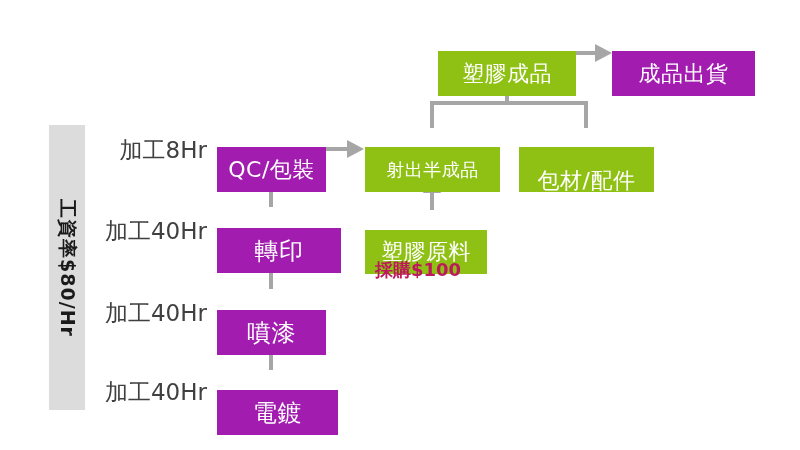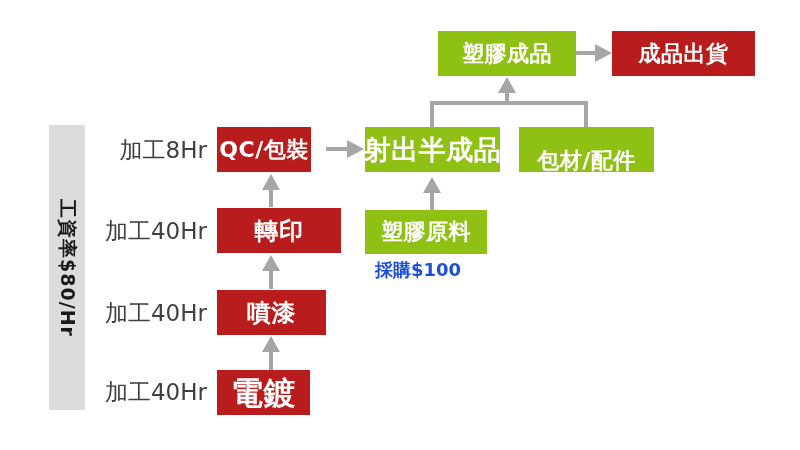--- a/index.html
+++ b/index.html
@@ -17,28 +17,29 @@
     height: 450px;
     background: #ffffff;
     overflow: hidden;
   }
   .node {
     position: absolute;
     display: flex;
     align-items: center;
     justify-content: center;
     color: #ffffff;
-    font-weight: 700;
+    font-weight: 400;
     letter-spacing: 0.5px;
     line-height: 1;
     box-sizing: border-box;
     text-align: center;
     white-space: nowrap;
+    margin-top: 20px;
   }
-  .node.blue  { background: #b91c1c; }
+  .node.blue  { background: #a21caf; }
   .node.green { background: #8fc114; }
 
   .rate-band {
     position: absolute;
     background: #dcdcdc;
     display: flex;
     align-items: center;
     justify-content: center;
   }
   .rate-band .vtext {
@@ -57,21 +58,21 @@
     font-weight: 400;
     font-size: 23px;
     white-space: nowrap;
     display: flex;
     align-items: center;
     justify-content: flex-end;
   }
 
   .sub-label {
     position: absolute;
-    color: #1d4ed8;
+    color: #be185d;
     font-weight: 700;
     font-size: 18px;
     white-space: nowrap;
   }
 
   svg.links {
     position: absolute;
     left: 0;
     top: 0;
     width: 800px;
@@ -129,34 +130,34 @@
 
   <div class="rate-band" style="left:49px; top:125px; width:36px; height:285px;">
     <span class="vtext">工資率$80/Hr</span>
   </div>
 
   <div class="side-label" style="left:95px; top:134px; width:112px; height:32px;">加工8Hr</div>
   <div class="side-label" style="left:95px; top:215px; width:112px; height:32px;">加工40Hr</div>
   <div class="side-label" style="left:95px; top:297px; width:112px; height:32px;">加工40Hr</div>
   <div class="side-label" style="left:95px; top:376px; width:112px; height:32px;">加工40Hr</div>
 
-  <div class="node blue" style="left:217px; top:127px; width:94px; height:45px; font-size:22px;">
+  <div class="node blue" style="left:217px; top:127px; width:109px; height:45px; font-size:22px;">
     <span>QC/包裝</span>
   </div>
   <div class="node blue" style="left:217px; top:208px; width:124px; height:45px; font-size:24px;">
     <span>轉印</span>
   </div>
   <div class="node blue" style="left:217px; top:290px; width:109px; height:45px; font-size:24px;">
     <span>噴漆</span>
   </div>
-  <div class="node blue" style="left:217px; top:370px; width:93px; height:45px; font-size:32px;">
+  <div class="node blue" style="left:217px; top:370px; width:121px; height:45px; font-size:24px;">
     <span>電鍍</span>
   </div>
 
-  <div class="node green" style="left:365px; top:127px; width:135px; height:45px; font-size:27px;">
+  <div class="node green" style="left:365px; top:127px; width:135px; height:45px; font-size:18px;">
     <span>射出半成品</span>
   </div>
   <div class="node green" style="left:519px; top:127px; width:135px; height:45px; font-size:22px;align-items:flex-end;">
     <span>包材/配件</span>
   </div>
   <div class="node green" style="left:365px; top:210px; width:122px; height:44px; font-size:22px;">
     <span>塑膠原料</span>
   </div>
   <div class="sub-label" style="left:375px; top:258px;">採購$100</div>
 

